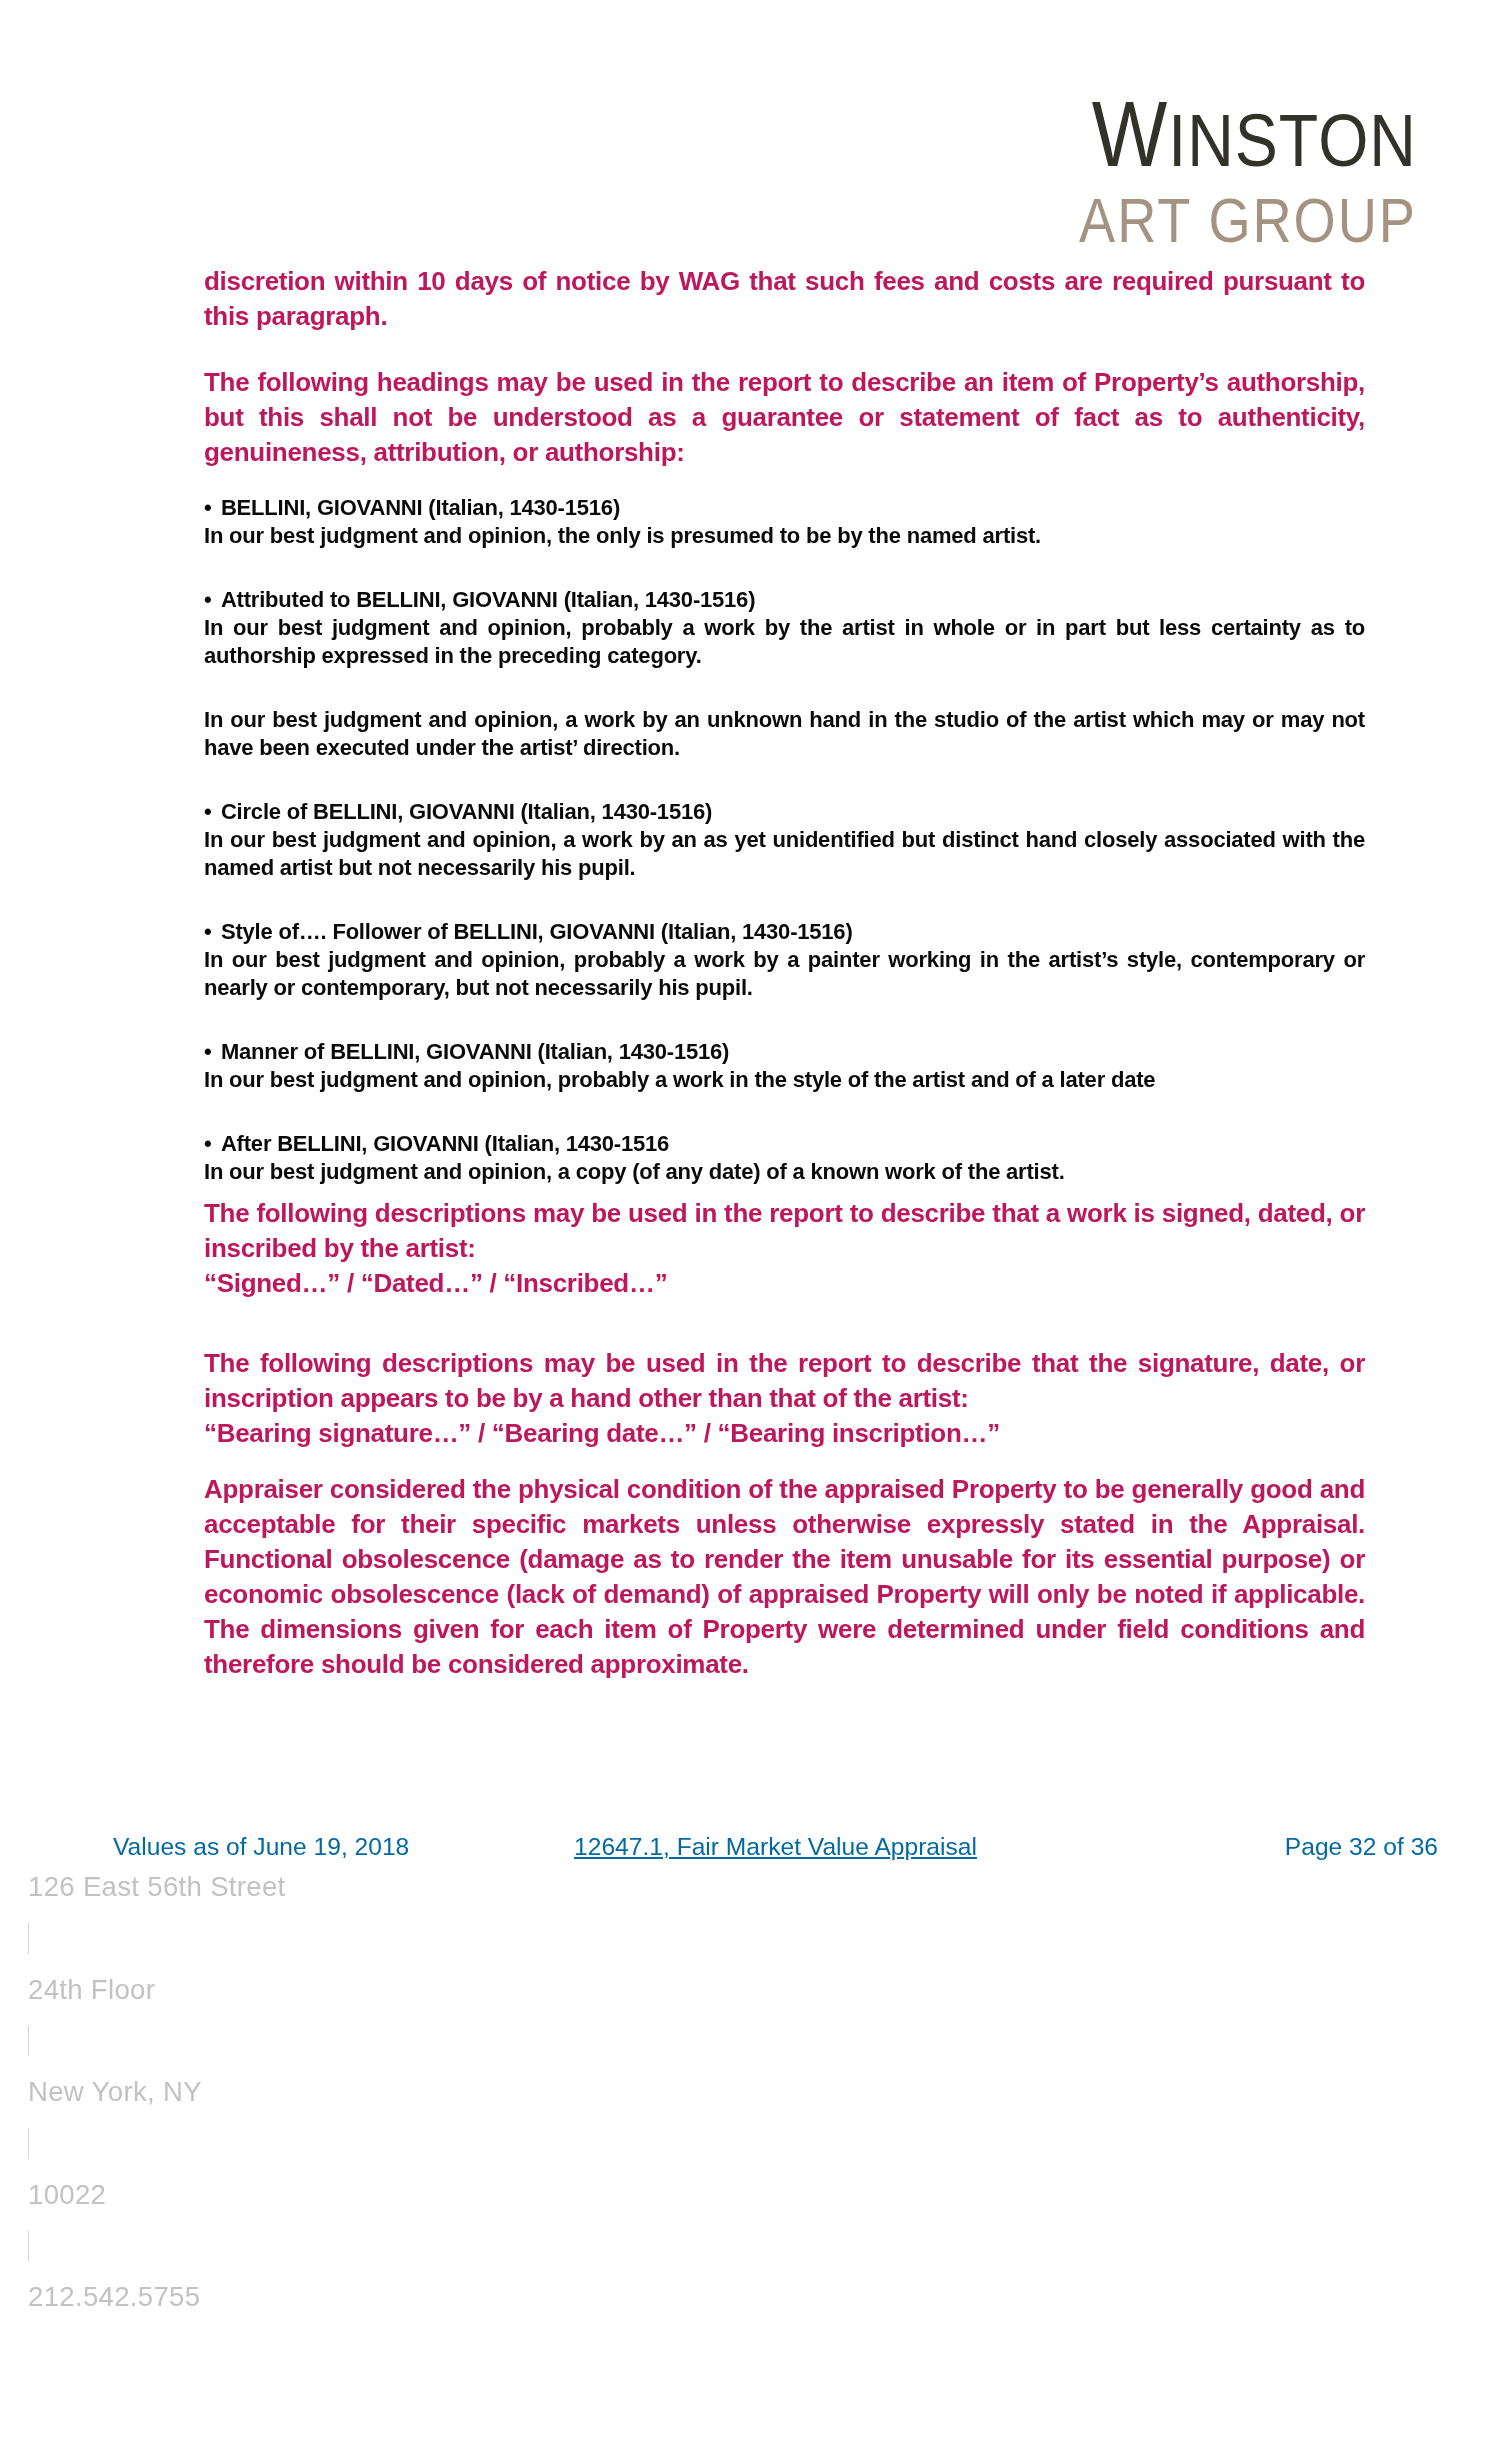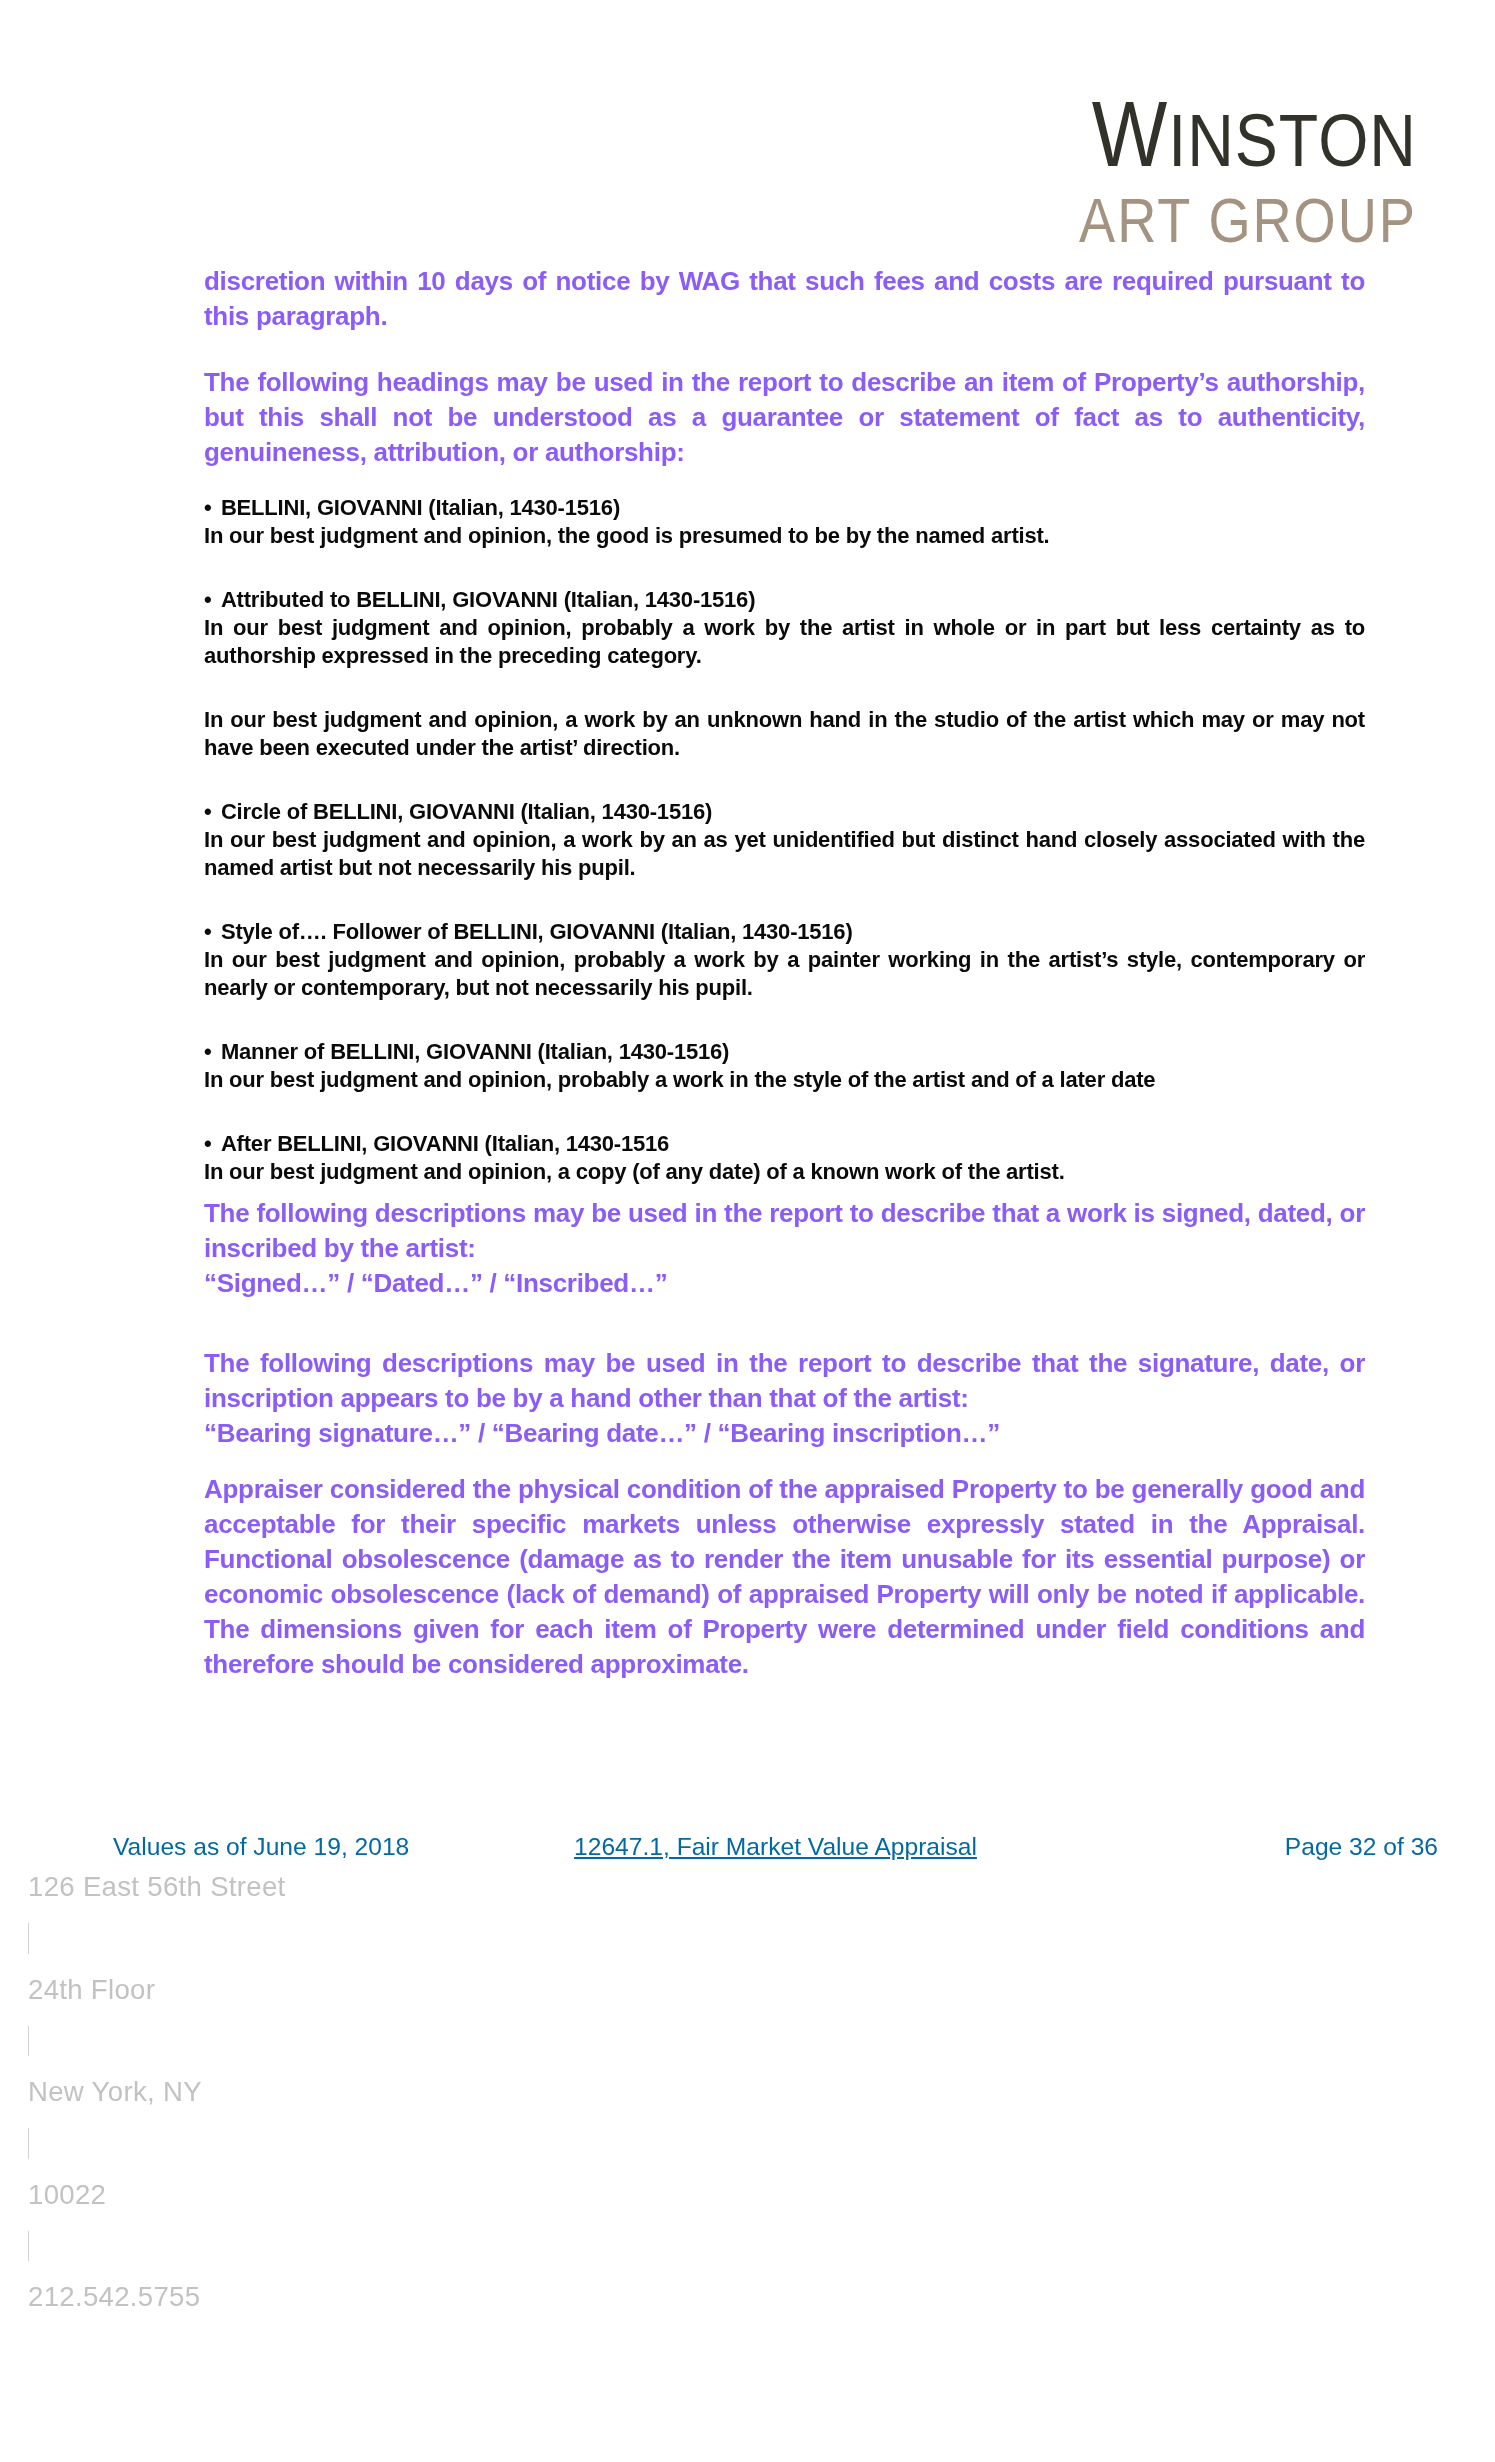--- a/index.html
+++ b/index.html
@@ -36,21 +36,21 @@
     letter-spacing: 2.3px;
     margin-top: 8.2px;
   }
 
   .para {
     position: absolute;
     left: 176px; width: 1161px;
     font-size: 26px; line-height: 35px;
     letter-spacing: -0.3px;
     text-align: justify;
-    color: #8b5cf6; font-weight: bold;
+    color: #be185d; font-weight: bold;
   }
   .p1 { top: 264px; }
   .p2 { top: 365px; }
 
   .bullets {
     position: absolute;
     left: 176px; width: 1161px; top: 494px;
     color: #0a0a0a; font-weight: bold;
     font-size: 22px; line-height: 28px;
     letter-spacing: -0.2px;
@@ -108,21 +108,21 @@
     <div class="logo-line2">ART GROUP</div>
   </div>
 
   <div class="para p1">discretion within 10 days of notice by WAG that such fees and costs are required pursuant to this paragraph.</div>
   <div class="para p2">The following headings may be used in the report to describe an item of Property’s authorship, but this shall not be understood as a guarantee or statement of fact as to authenticity, genuineness, attribution, or authorship:</div>
 
   <div class="bullets">
 
     <div class="bullet-item">
       <div class="bullet-head"><span class="bullet-glyph">•</span><span>BELLINI, GIOVANNI (Italian, 1430-1516)</span></div>
-      <div class="bullet-body">In our best judgment and opinion, the good is presumed to be by the named artist.</div>
+      <div class="bullet-body">In our best judgment and opinion, the only is presumed to be by the named artist.</div>
     </div>
 
     <div class="bullet-item">
       <div class="bullet-head"><span class="bullet-glyph">•</span><span>Attributed to BELLINI, GIOVANNI (Italian, 1430-1516)</span></div>
       <div class="bullet-body">In our best judgment and opinion, probably a work by the artist in whole or in part but less certainty as to authorship expressed in the preceding category.</div>
     </div>
 
     <div class="bullet-item">
       <div class="bullet-body">In our best judgment and opinion, a work by an unknown hand in the studio of the artist which may or may not have been executed under the artist’ direction.</div>
     </div>

